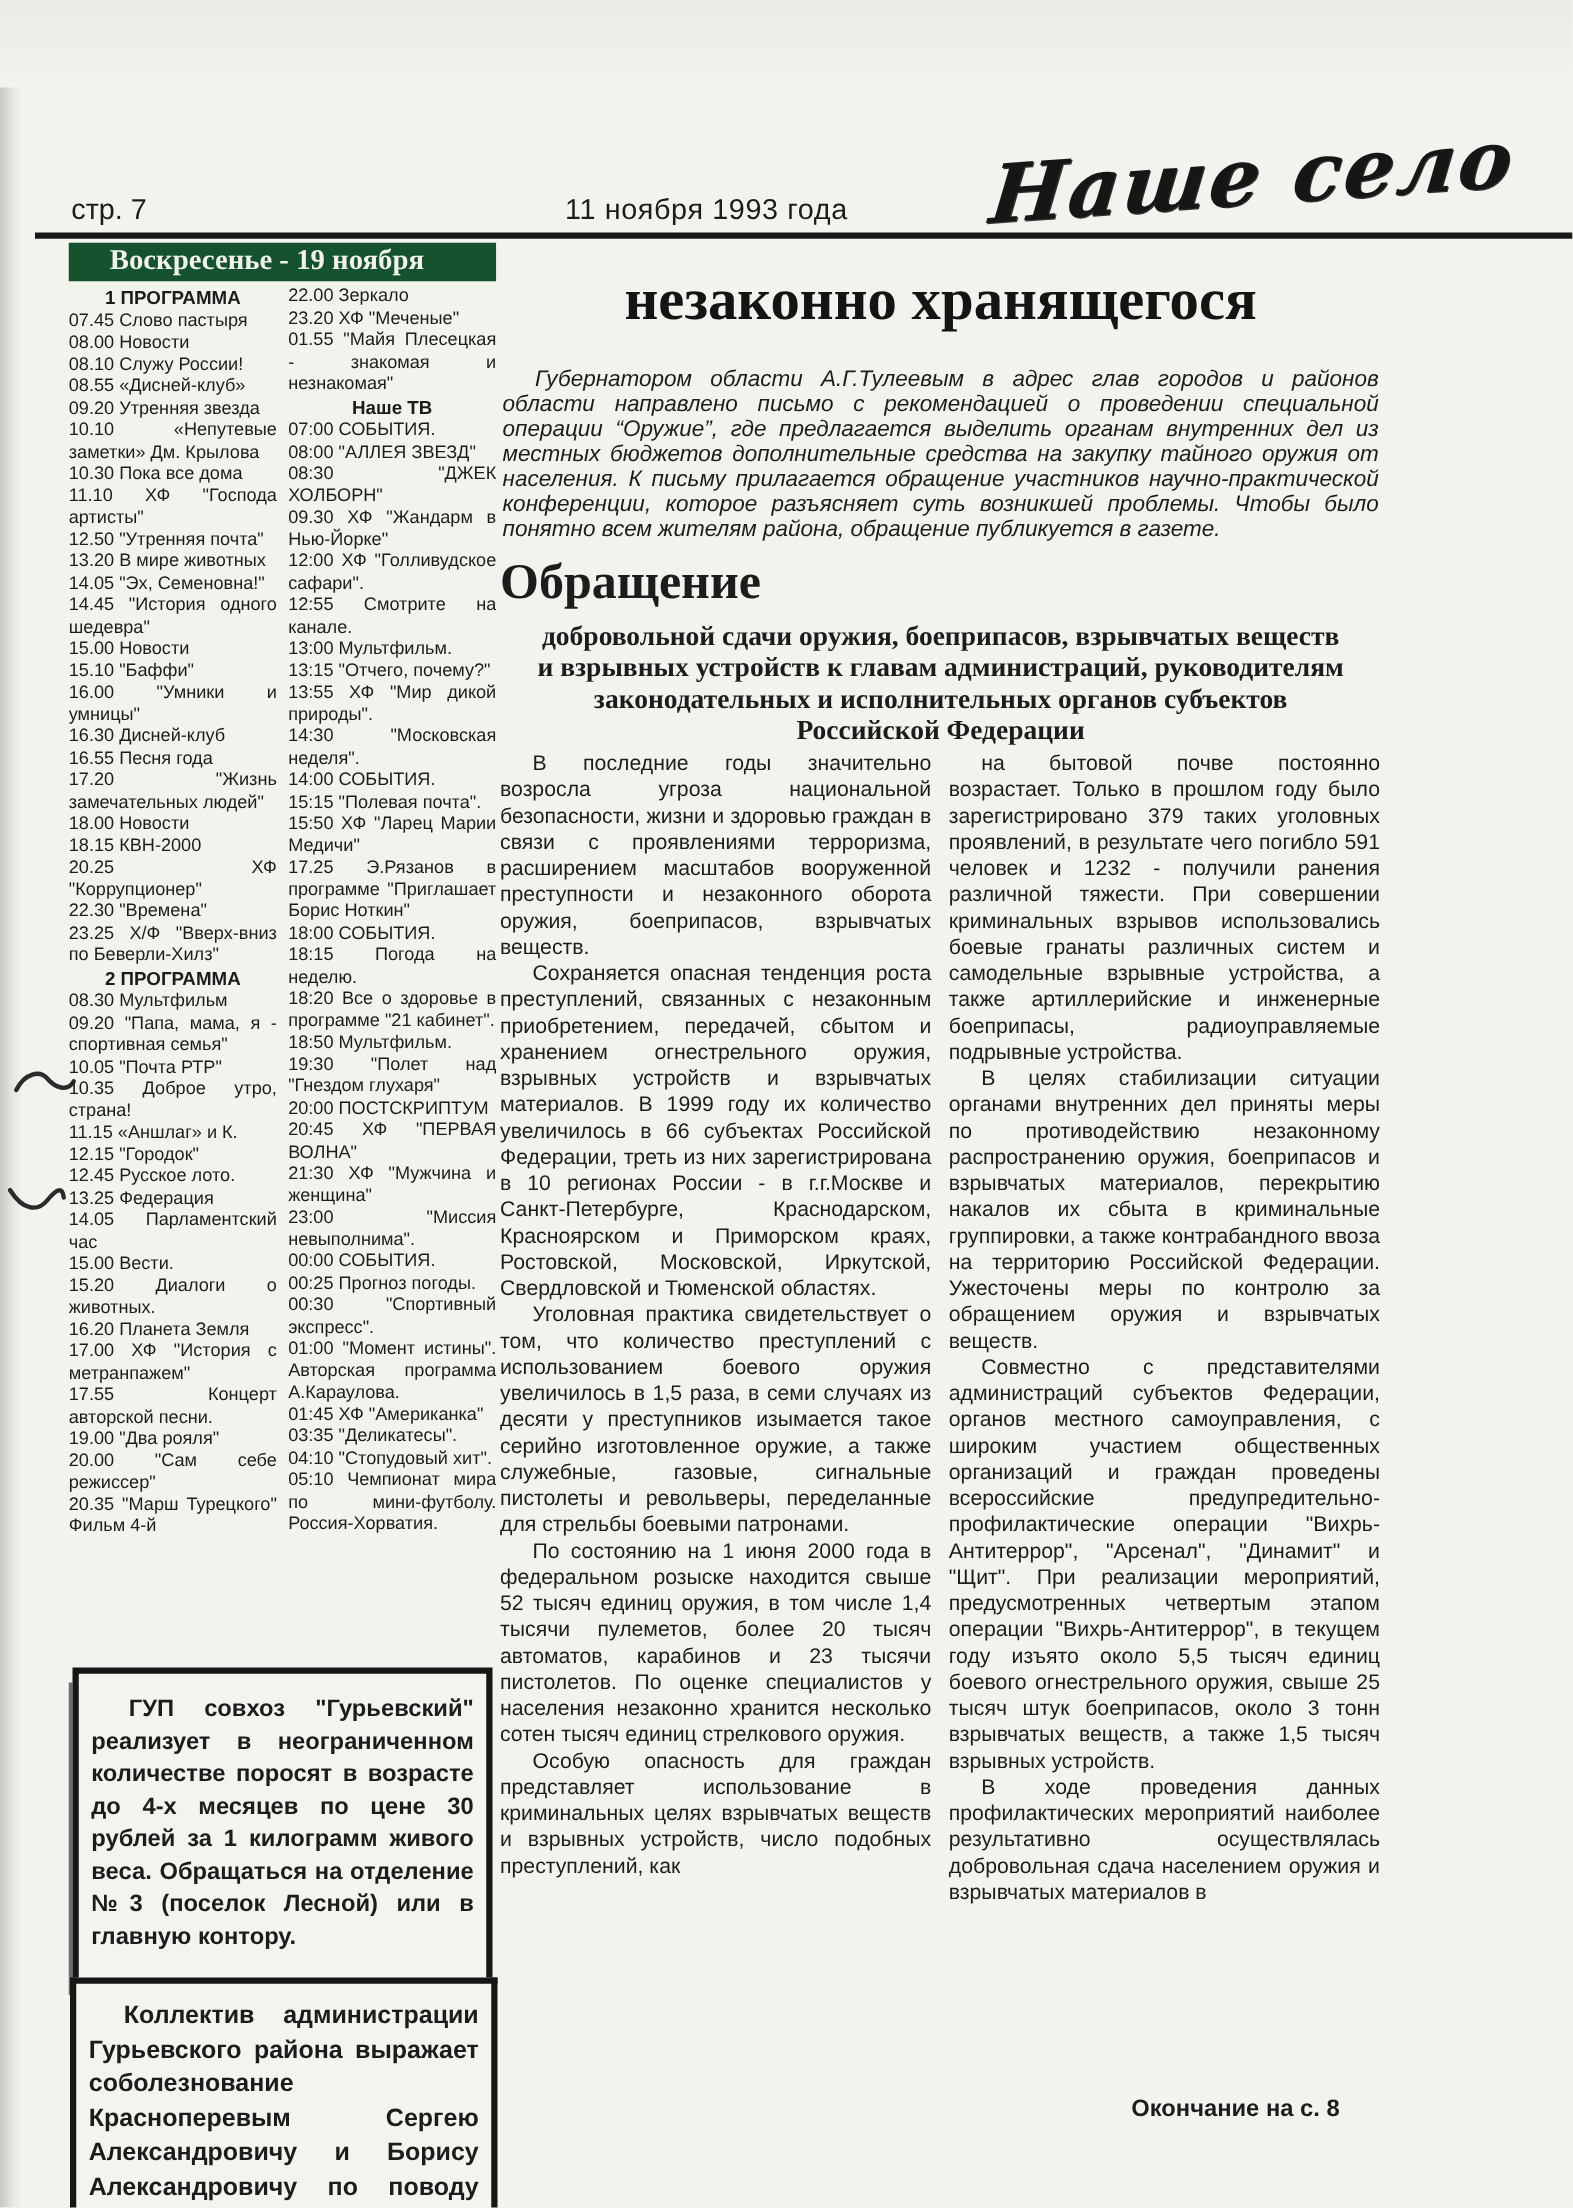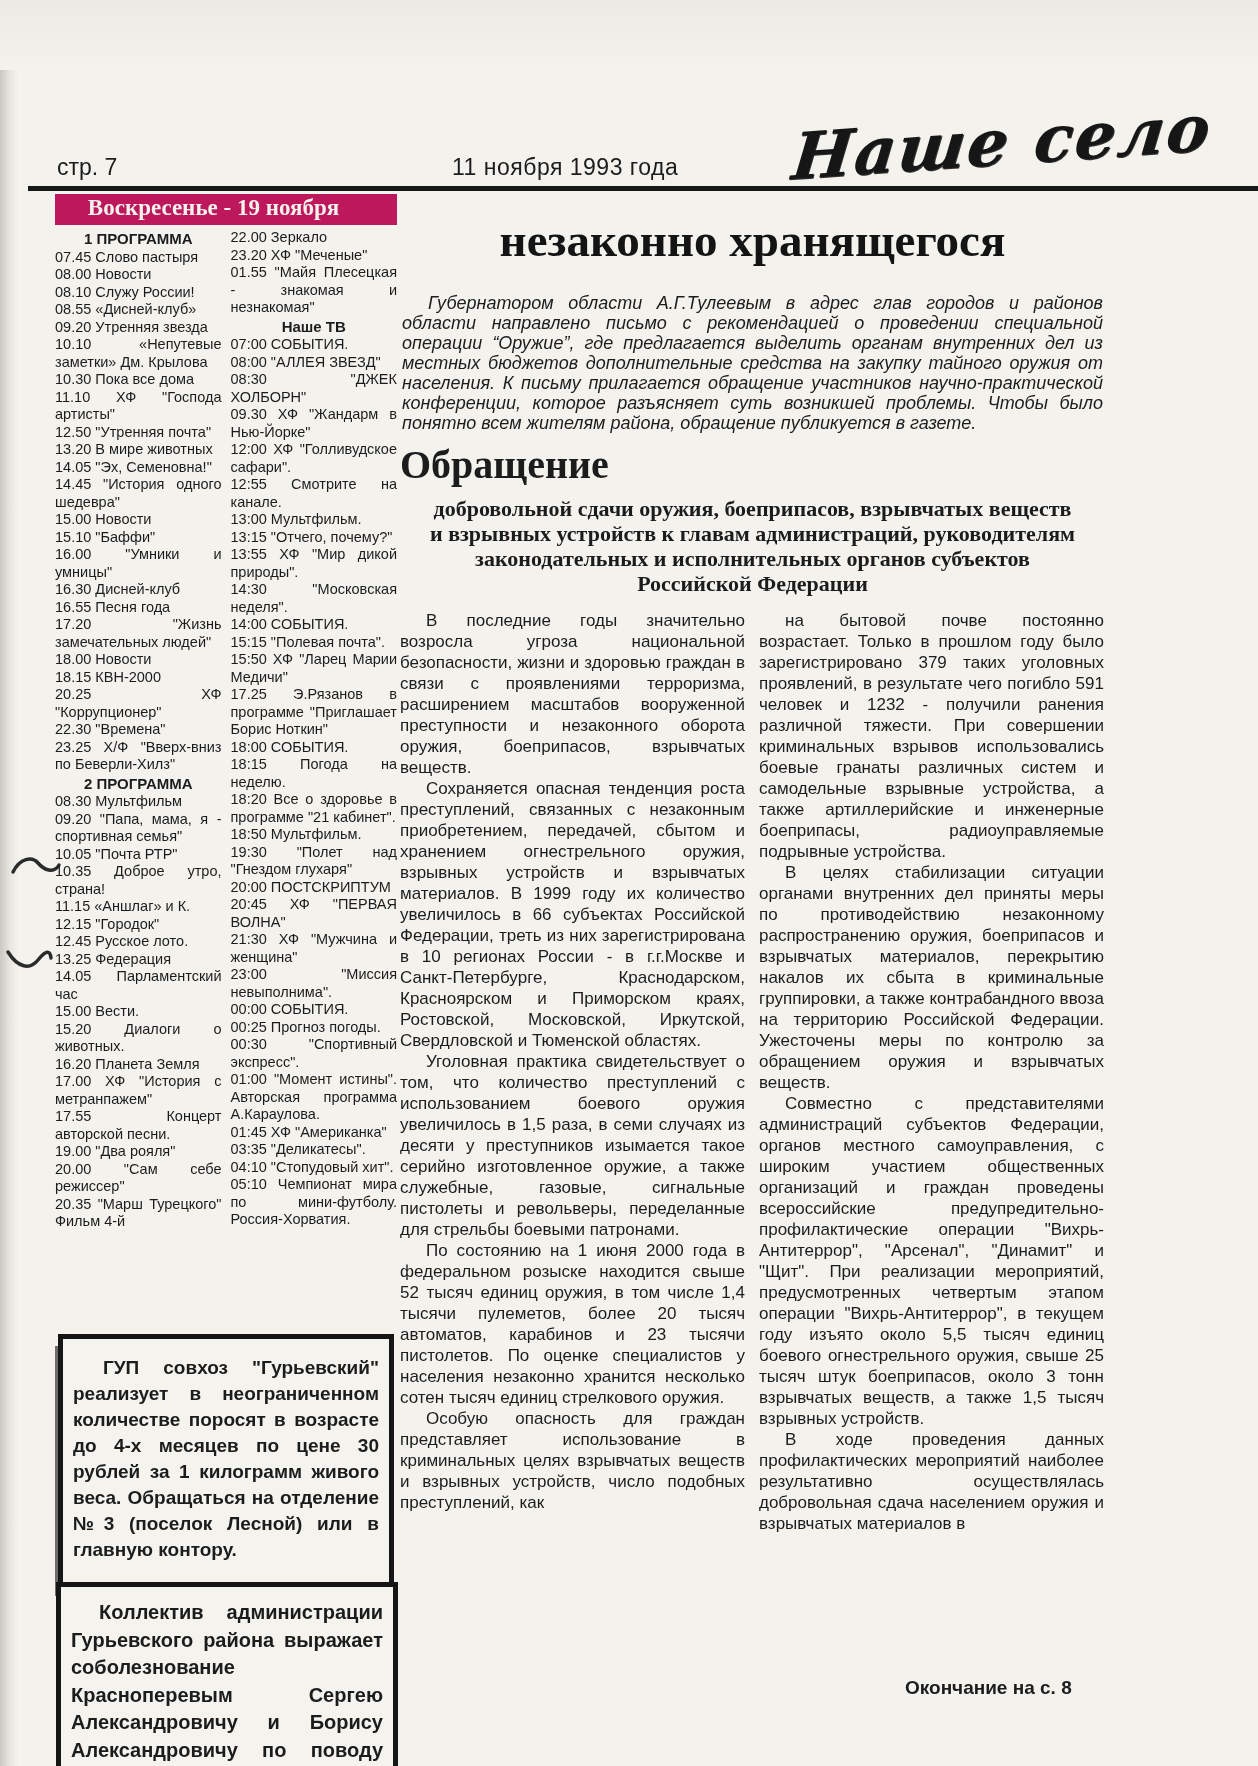--- a/index.html
+++ b/index.html
@@ -23,40 +23,40 @@
     font-family:"DejaVu Serif",serif;font-style:italic;font-weight:bold;
     font-size:64px;letter-spacing:2px;color:#161616;
     transform:rotate(-4deg) skewX(-10deg);
     text-shadow:1px 1px 0 #333;white-space:nowrap;
   }
   .top-rule{position:absolute;left:28px;top:186px;width:1230px;height:5px;background:#181818;}
 
   
   .tv{position:absolute;left:55px;top:194px;width:342px;height:1136px;overflow:hidden;}
   .tv-header{
-    margin-left:-25px;width:367px;background:#be185d;color:#f2f1ec;
+    margin-left:-25px;width:367px;background:#14532d;color:#f2f1ec;
     font-family:"Liberation Serif",serif;font-weight:bold;font-size:23px;
     text-align:center;padding:1px 0 4px;
   }
   .tv-cols{display:flex;gap:9px;margin-top:4px;}
   .tv-col{width:167px;font-size:14.5px;line-height:17.5px;text-align:justify;}
   .prog-hdr{font-weight:bold;text-align:center;font-size:15px;margin:1px 0;}
   .prog-line{margin:0;}
 
   
   .article{position:absolute;left:400px;top:212px;width:705px;}
   .article-title{font-family:"Liberation Serif",serif;font-weight:bold;
     font-size:47px;line-height:57px;text-align:center;color:#141414;}
   .article-lead{margin:24px 2px 0;font-weight:normal;font-style:italic;
     font-size:18px;line-height:20px;text-align:justify;text-indent:26px;}
   .article-heading{font-family:"Liberation Serif",serif;font-weight:bold;
     font-size:40px;text-align:left;margin-top:8px;}
   .article-subheading{font-family:"Liberation Serif",serif;font-weight:bold;
     font-size:22px;line-height:25px;text-align:center;margin-top:8px;}
-  .article-cols{display:flex;gap:14px;margin-top:14px;}
+  .article-cols{display:flex;gap:14px;margin-top:4px;}
   .article-col{width:345px;font-size:17px;line-height:21px;text-align:justify;}
   .article-col p{margin:0;text-indent:26px;}
   .continuation{position:absolute;left:905px;top:1677px;
     font-weight:bold;font-size:19px;white-space:nowrap;}
 
   
   .ad{position:absolute;background:#f4f3ee;border:5px solid #161616;}
   .ad-pigs{left:58px;top:1334px;width:306px;padding:16px 10px 24px;
     box-shadow:0 11px 0 -3px #4f4f4f,-7px 8px 0 -4px #6e6e6e;}
   .ad-pigs .ad-text{font-weight:bold;font-size:19px;line-height:26px;

